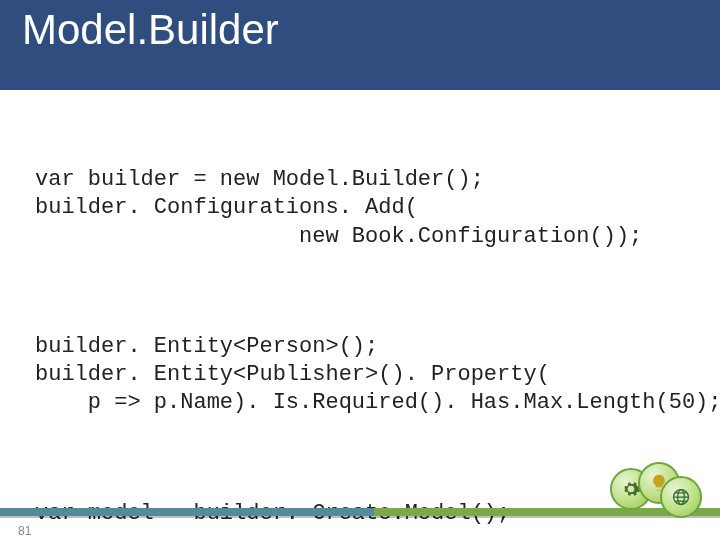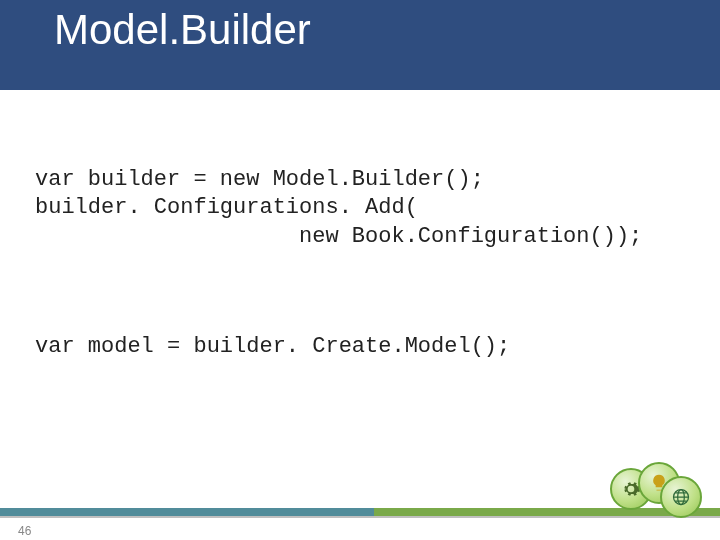--- a/index.html
+++ b/index.html
@@ -26,21 +26,20 @@
     background: #2f4d7f;
   }
   .title {
     position: absolute;
     left: 22px;
     top: 6px;
     color: #fff;
     font-size: 42px;
     font-weight: 400;
     letter-spacing: 0px;
-    margin-left: 32px;
   }
   .body {
     position: absolute;
     left: 22px;
     top: 110px;
     width: 676px;
     font-family: Consolas, "Courier New", monospace;
     font-size: 22px;
     line-height: 1.28;
     color: #222;
@@ -99,26 +98,29 @@
 <div class="slide">
 
   <div class="header">
     <div class="title">Model.Builder</div>
   </div>
 
   <div class="body">
     <div class="para">var builder = new Model.Builder();
 builder. Configurations. Add(
                     new Book.Configuration());</div>
+    <div class="para">builder. Entity&lt;Person&gt;();
+builder. Entity&lt;Publisher&gt;(). Property(
+    p =&gt; p.Name). Is.Required(). Has.Max.Length(50);</div>
     <div class="para">var model = builder. Create.Model();</div>
   </div>
 
   <div class="footer-bar"></div>
 
-  <div class="page-num">46</div>
+  <div class="page-num">81</div>
 
   <div class="badges">
     <div class="bubble b1">
       <svg viewBox="0 0 24 24" fill="#4a6a2a">
           <path d="M12 8a4 4 0 100 8 4 4 0 000-8zm9 4l2 1-1 3-2-1a7 7 0 01-2 2l1 2-3 1-1-2h-3l-1 2-3-1 1-2a7 7 0 01-2-2l-2 1-1-3 2-1v-0l-2-1 1-3 2 1a7 7 0 012-2l-1-2 3-1 1 2h3l1-2 3 1-1 2a7 7 0 012 2l2-1 1 3-2 1z"></path>
         </svg>
     </div>
     <div class="bubble b2">
       <svg viewBox="0 0 24 24" fill="#c9a11a">
           <path d="M9 21h6v-1H9v1zm3-19a7 7 0 00-4 12.7V17h8v-2.3A7 7 0 0012 2z"></path>

